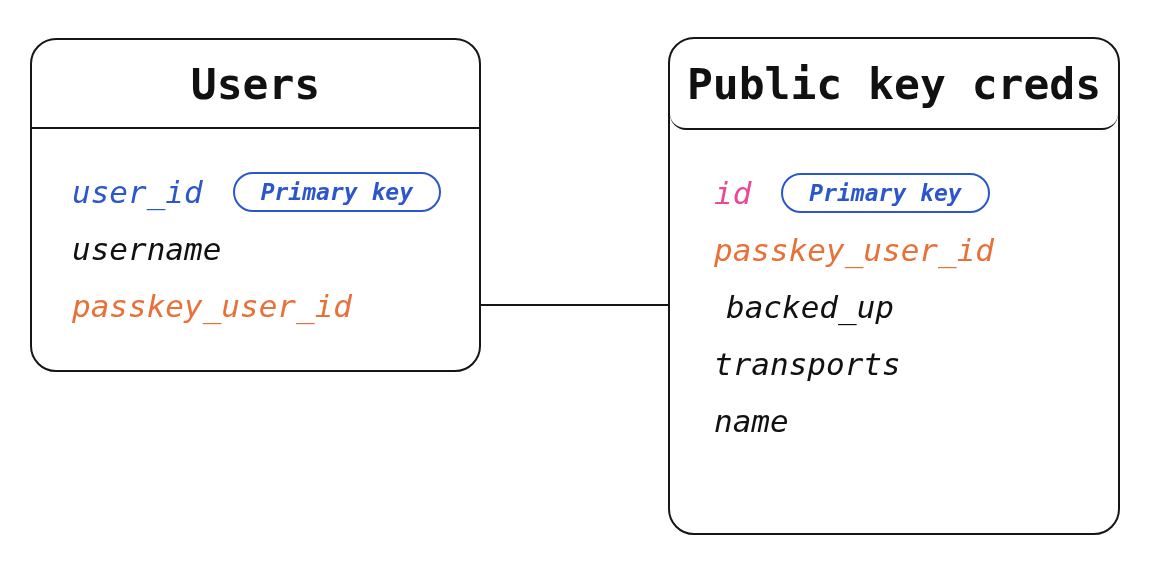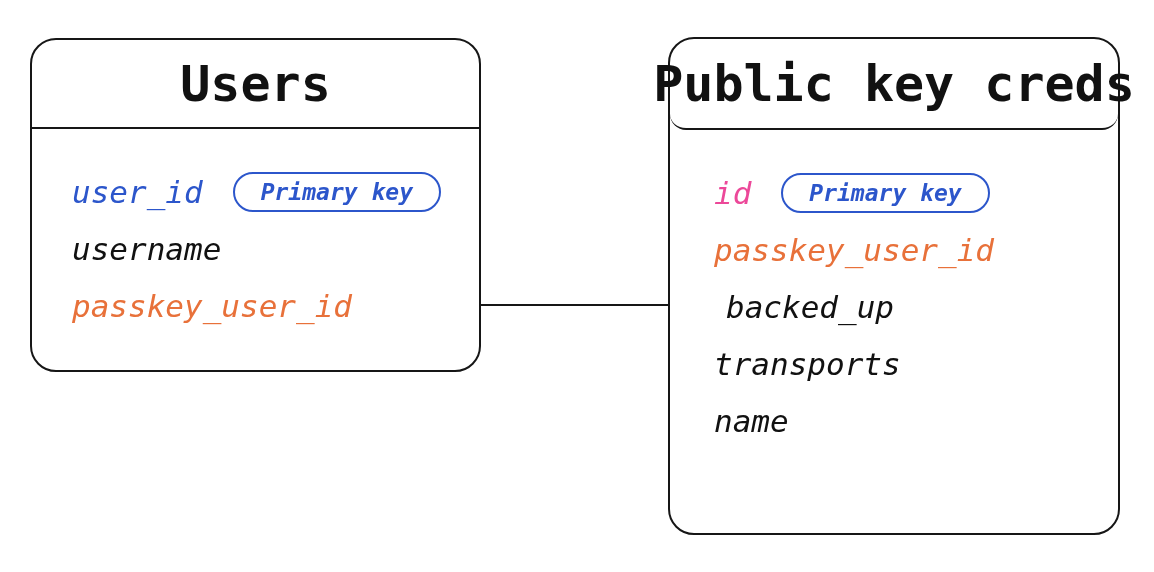--- a/index.html
+++ b/index.html
@@ -29,21 +29,21 @@
     flex: 0 0 auto;
     border-bottom: 2px solid #161616;
     display: flex;
     align-items: center;
     justify-content: center;
   }
   .card-users .card-header { height: 89px; }
   .card-creds .card-header { height: 91px; border-radius: 16px; }
 
   .card-title {
-    font-size: 50px;
+    font-size: 43px;
     font-weight: bold;
     color: #111111;
     letter-spacing: 0;
     white-space: nowrap;
   }
 
   .card-body {
     flex: 1 1 auto;
     display: flex;
     flex-direction: column;

